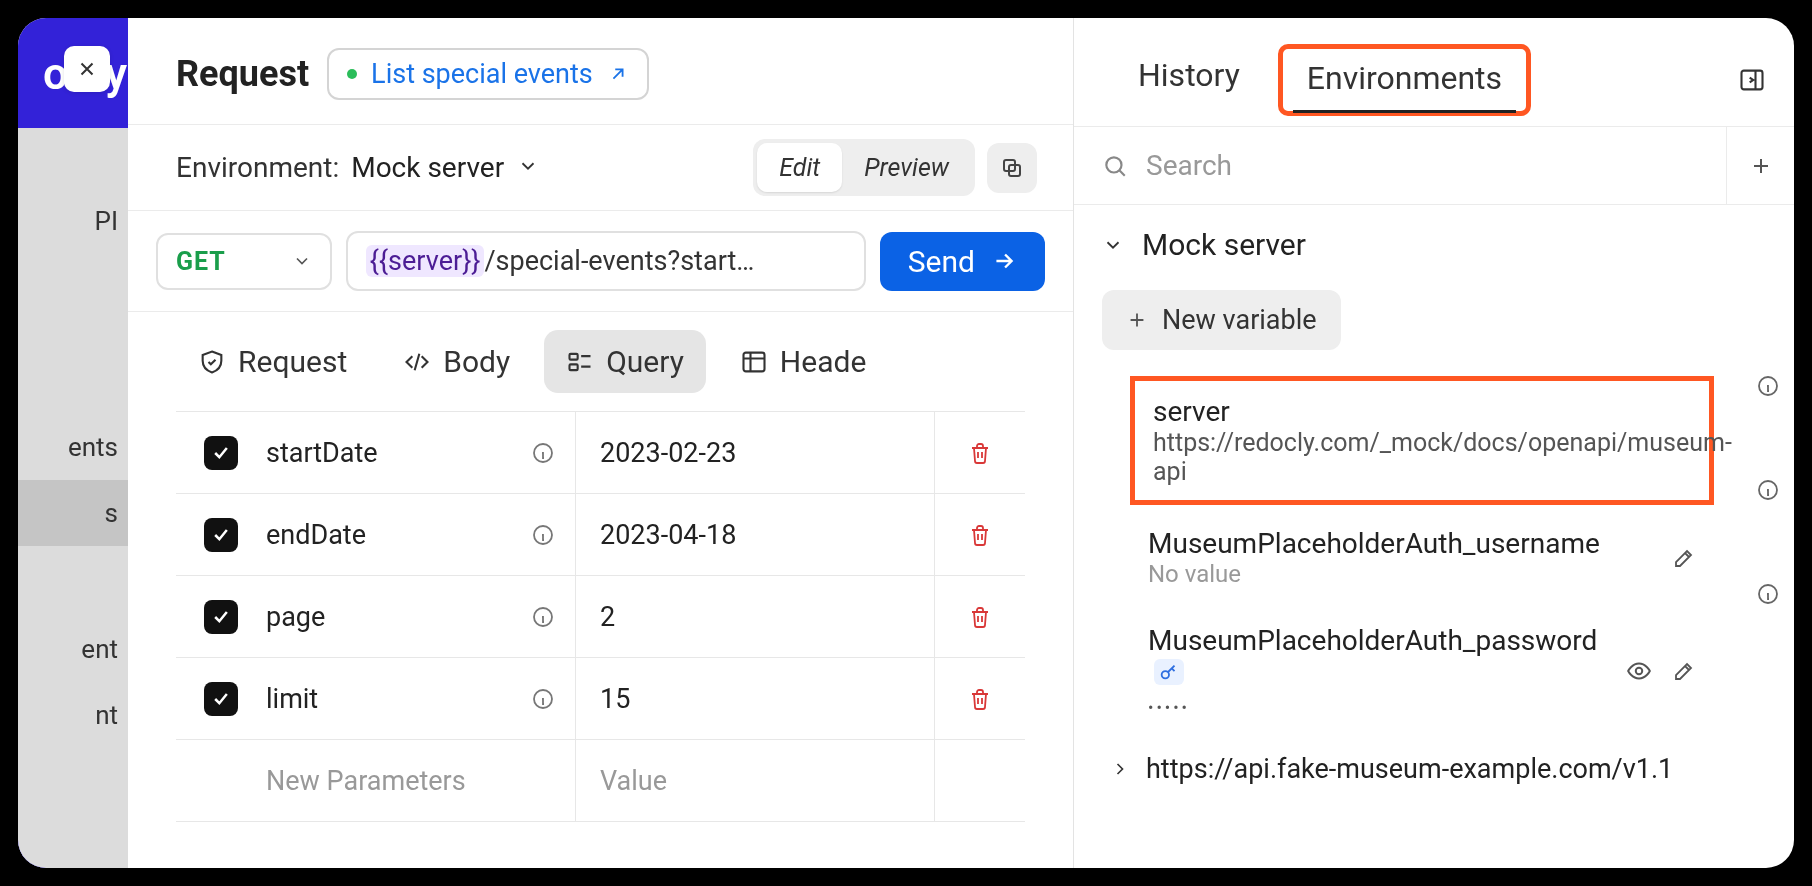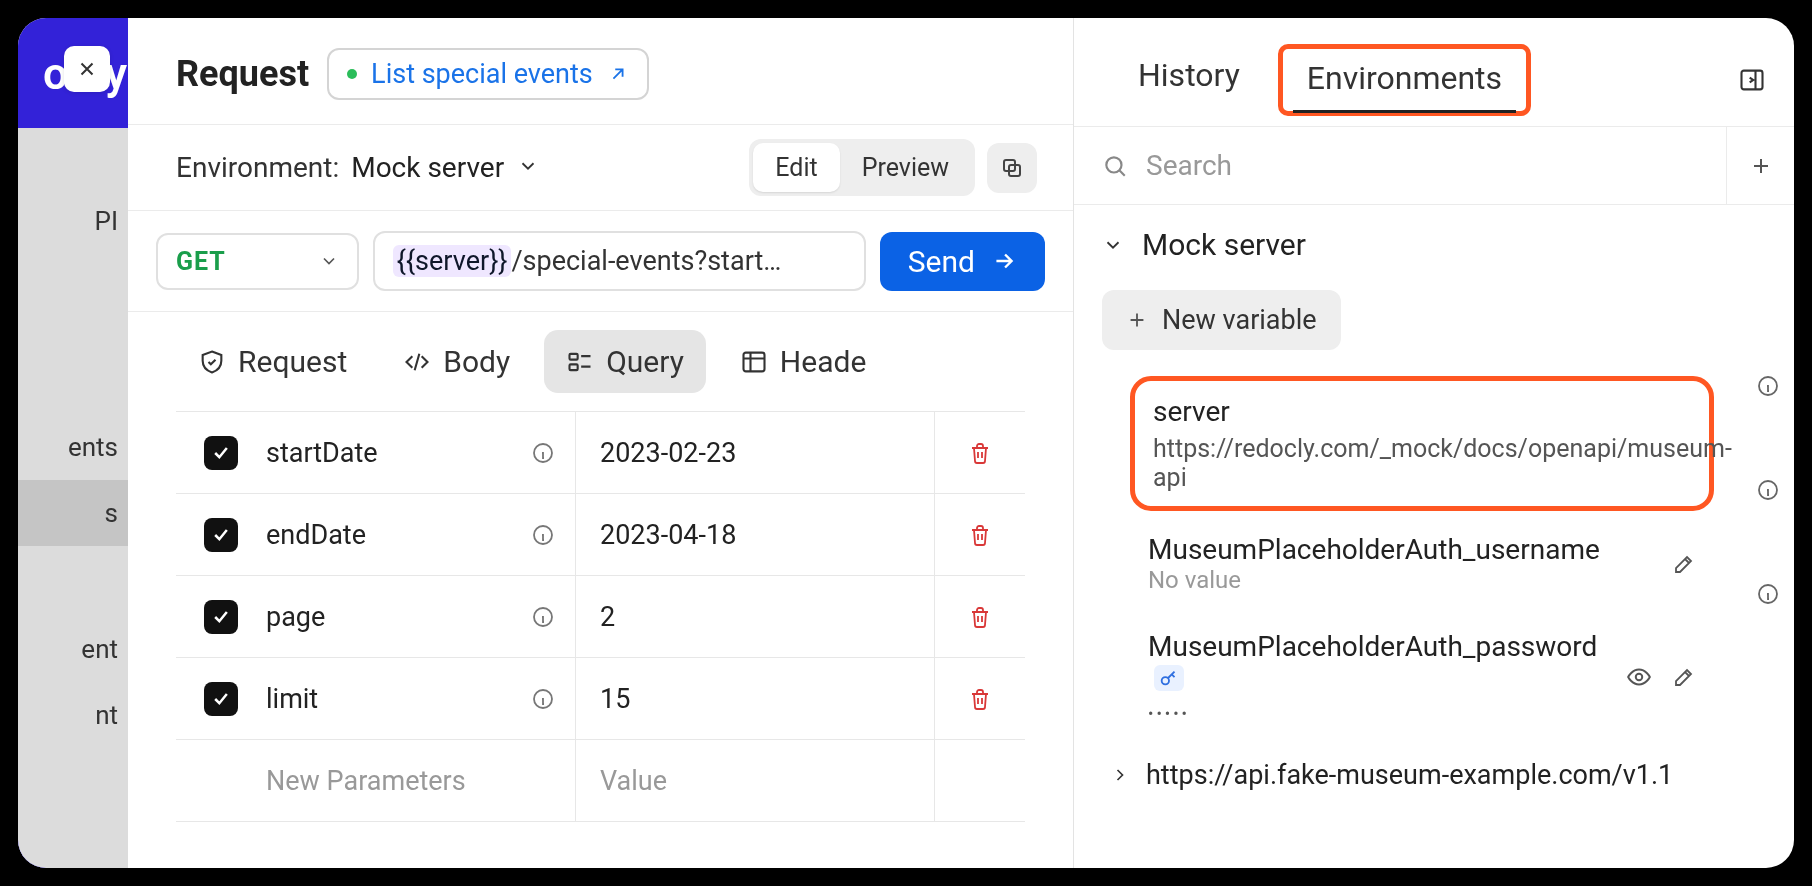--- a/index.html
+++ b/index.html
@@ -24,30 +24,30 @@
   .chip { display: flex; align-items: center; gap: 14px; border: 2px solid #d4d4d4; border-radius: 12px; padding: 8px 18px; }
   .dot { width: 10px; height: 10px; background: #2bbd5a; border-radius: 50%; }
   .chip-link { color: #1a73e8; font-size: 27px; }
   .ext-icon { color: #1a73e8; }
 
   .hdr2 { display: flex; align-items: center; padding: 14px 36px 14px 48px; gap: 12px; border-top:1px solid #ebebeb; border-bottom:1px solid #ebebeb; }
   .env-lbl { font-size: 28px; color: #333; }
   .env-val { font-size: 28px; color: #222; }
   .chev { margin-left: 6px; }
   .seg { margin-left: auto; display:flex; align-items:center; gap: 12px; }
-  .seg-group { display:flex; background: #eee; border-radius: 12px; padding: 4px; }
+  .seg-group { display:flex; background: #eee; border-radius: 12px; padding: 4px; font-style: italic; }
   .seg-btn { padding: 10px 22px; font-size: 25px; border-radius: 10px; color: #333; }
   .seg-btn.active { background: #fff; box-shadow: 0 1px 2px rgba(0,0,0,0.1); }
   .copy-btn { width: 50px; height: 50px; background: #eee; border-radius: 12px; display:flex; align-items:center; justify-content:center; }
 
   .hdr3 { display: flex; align-items: center; padding: 20px 28px 20px 28px; gap: 14px; border-bottom:1px solid #ebebeb; }
-  .method-sel { display:flex; align-items:center; gap: 93px; border: 2px solid #e0e0e0; border-radius: 12px; padding: 12px 18px; }
+  .method-sel { display:flex; align-items:center; gap: 66px; border: 2px solid #e0e0e0; border-radius: 12px; padding: 12px 18px; }
   .method { color: #1a9e4b; font-weight: 700; font-size: 25px; letter-spacing: 1px; }
   .url-box { flex:1; border: 2px solid #e0e0e0; border-radius: 12px; padding: 12px 18px; font-size: 27px; color: #333; white-space: nowrap; overflow: hidden; text-overflow: ellipsis; min-width:0; }
-  .url-var { background: #efe7ff; color: #0f172a; border-radius: 6px; padding: 0 4px; }
+  .url-var { background: #efe7ff; color: #4c1d95; border-radius: 6px; padding: 0 4px; }
   .send-btn { background: #0b62e5; color: #fff; font-size: 30px; padding: 12px 28px; border-radius: 12px; display:flex; align-items:center; gap: 16px; text-align: center; }
 
   .tabs { display:flex; gap: 12px; padding: 18px 36px 18px 48px; align-items:center; overflow:hidden; }
   .tab { display:flex; align-items:center; gap: 12px; font-size: 30px; color: #333; padding: 14px 22px; border-radius: 14px; }
   .tab.active { background: #e5e5e5; }
   .tab svg { width:28px; height:28px; }
 
   .qp-title { font-size: 28px; padding: 10px 48px 18px 48px; color: #222; }
   .table { border-top: 1px solid #e7e7e7; margin: 0 48px; }
   .row { display:flex; align-items:center; border-bottom: 1px solid #e7e7e7; height: 82px; }
@@ -73,24 +73,24 @@
 
   .rsearch { display:flex; align-items:center; border-top:1px solid #ebebeb; border-bottom:1px solid #ebebeb; margin-top: 10px; }
   .rsearch-inner { flex:1; display:flex; align-items:center; gap: 18px; padding: 22px 28px; }
   .rsearch-inner input { border:none; outline:none; font-size: 28px; flex:1; color:#333; }
   .rsearch-inner input::placeholder { color:#999; }
   .plus-btn { width: 68px; border-left:1px solid #ebebeb; align-self:stretch; display:flex; align-items:center; justify-content:center; color:#666; font-size:30px; }
 
   .env-head { display:flex; align-items:center; gap: 18px; padding: 22px 28px; font-size: 30px; color:#222; }
   .newvar { display:inline-flex; align-items:center; gap: 14px; background:#eee; border-radius: 12px; padding: 14px 24px; margin: 6px 28px 18px 28px; font-size: 27px; color:#333; }
 
-  .var-box { margin: 8px 28px 8px 56px; padding: 14px 18px; border-radius: 21px; position:relative; }
+  .var-box { margin: 8px 28px 8px 56px; padding: 14px 18px; border-radius: 0; position:relative; }
   .var-box.highlight { border: 5px solid #ff5722; }
   .var-name { font-size: 28px; color:#222; }
-  .var-val { font-size: 25px; color:#555; margin-top: 6px; }
+  .var-val { font-size: 25px; color:#555; margin-top: 0; }
   .var-row { display:flex; align-items:center; }
   .var-left { flex:1; min-width:0; }
   .var-icons { display:flex; gap: 20px; align-items:center; color:#555; }
   .novalue { color:#999; font-size:24px; }
   .masked { letter-spacing: 3px; color:#555; margin-top:8px; font-size:16px; }
   .key-ic { color:#2f6fe0; background:#e9f1ff; border-radius:6px; padding:2px 4px; margin-left:6px; display:inline-flex; }
 
   .right-info-col { width: 52px; display:flex; flex-direction:column; align-items:center; gap: 90px; padding-top: 44px; color:#666; }
   .right-info-col.vars { gap: 80px; padding-top: 6px; }
 

